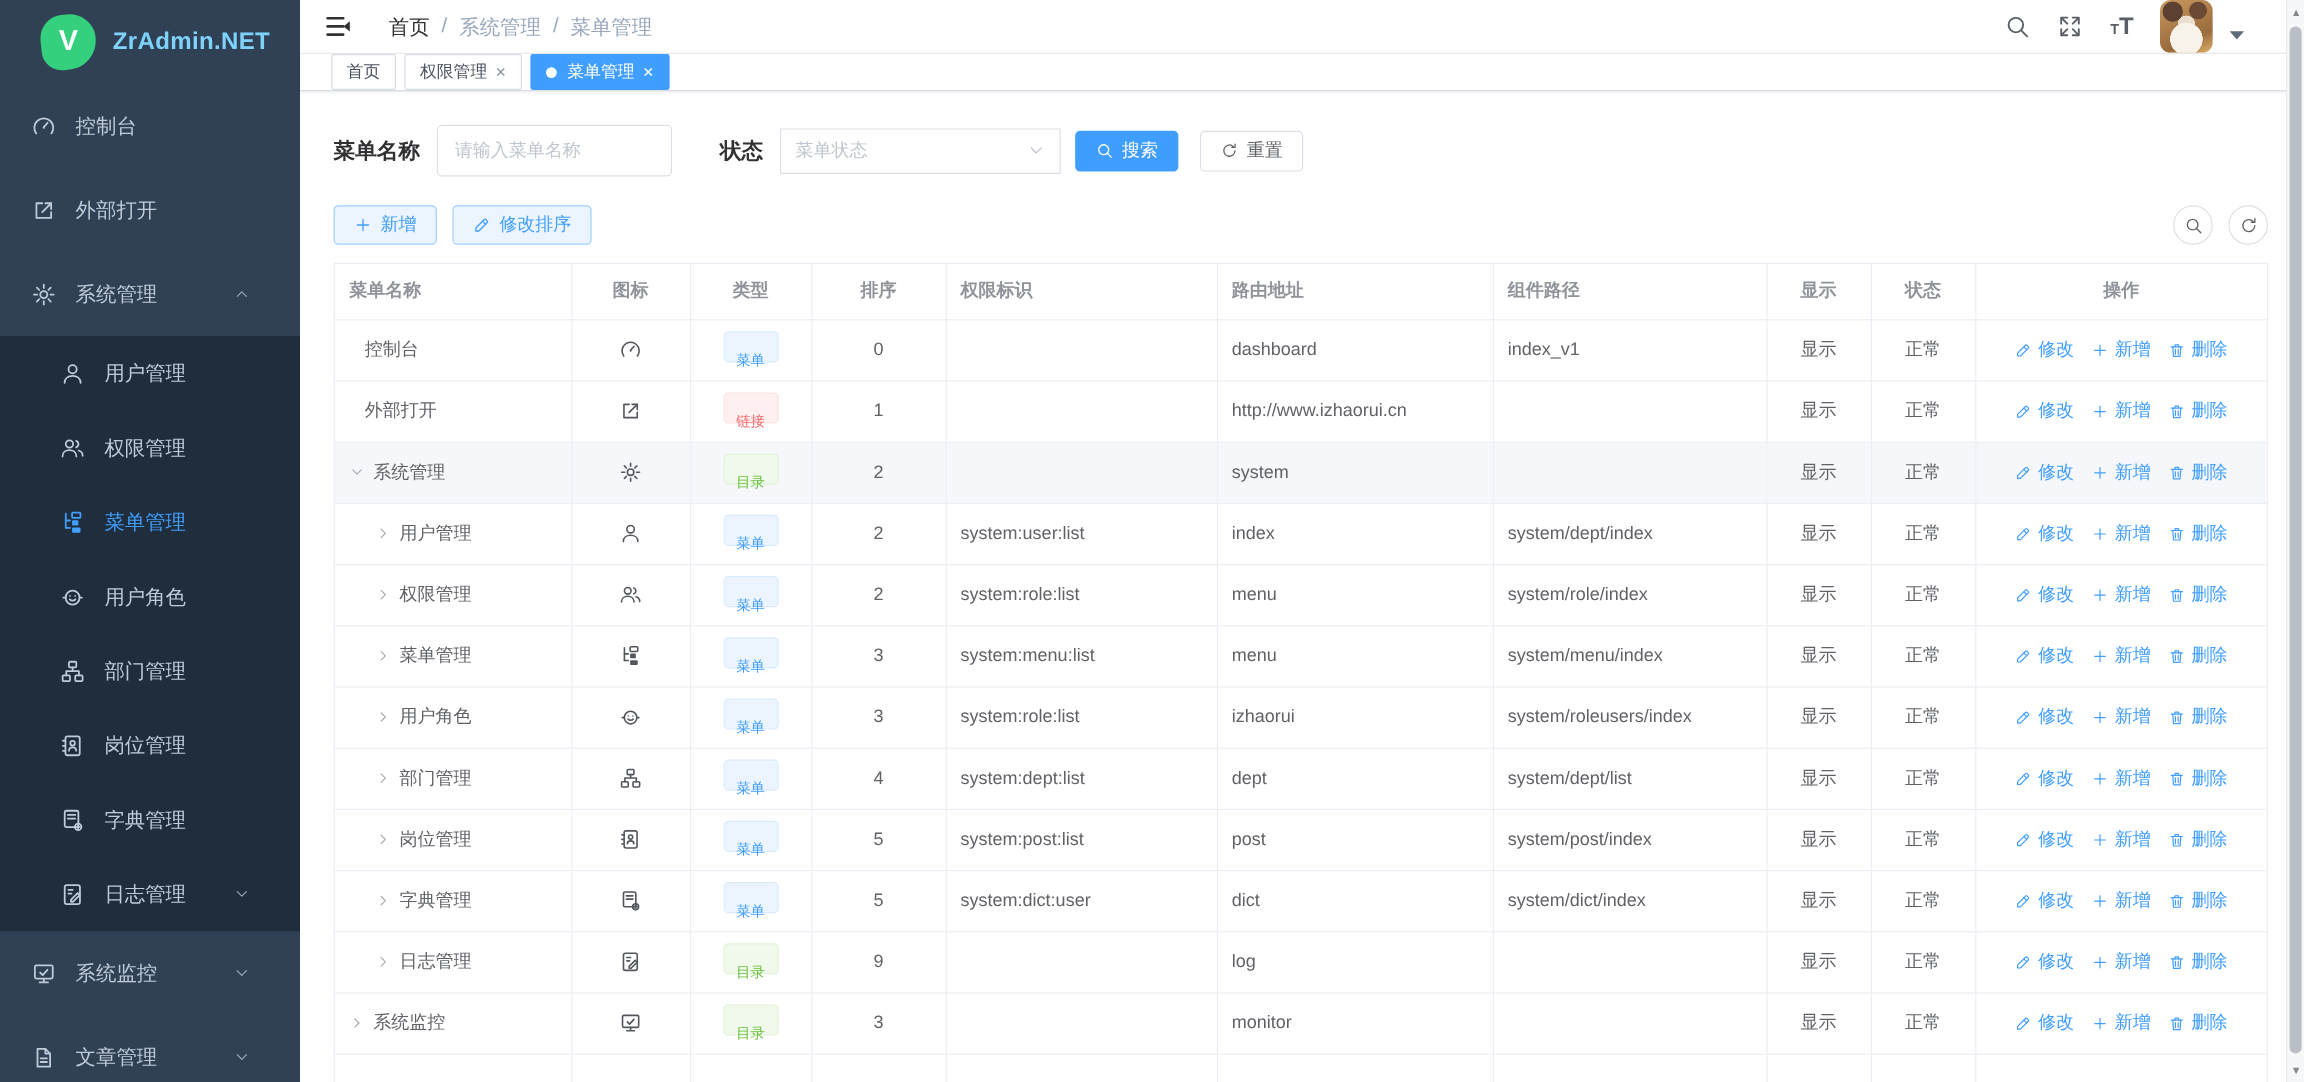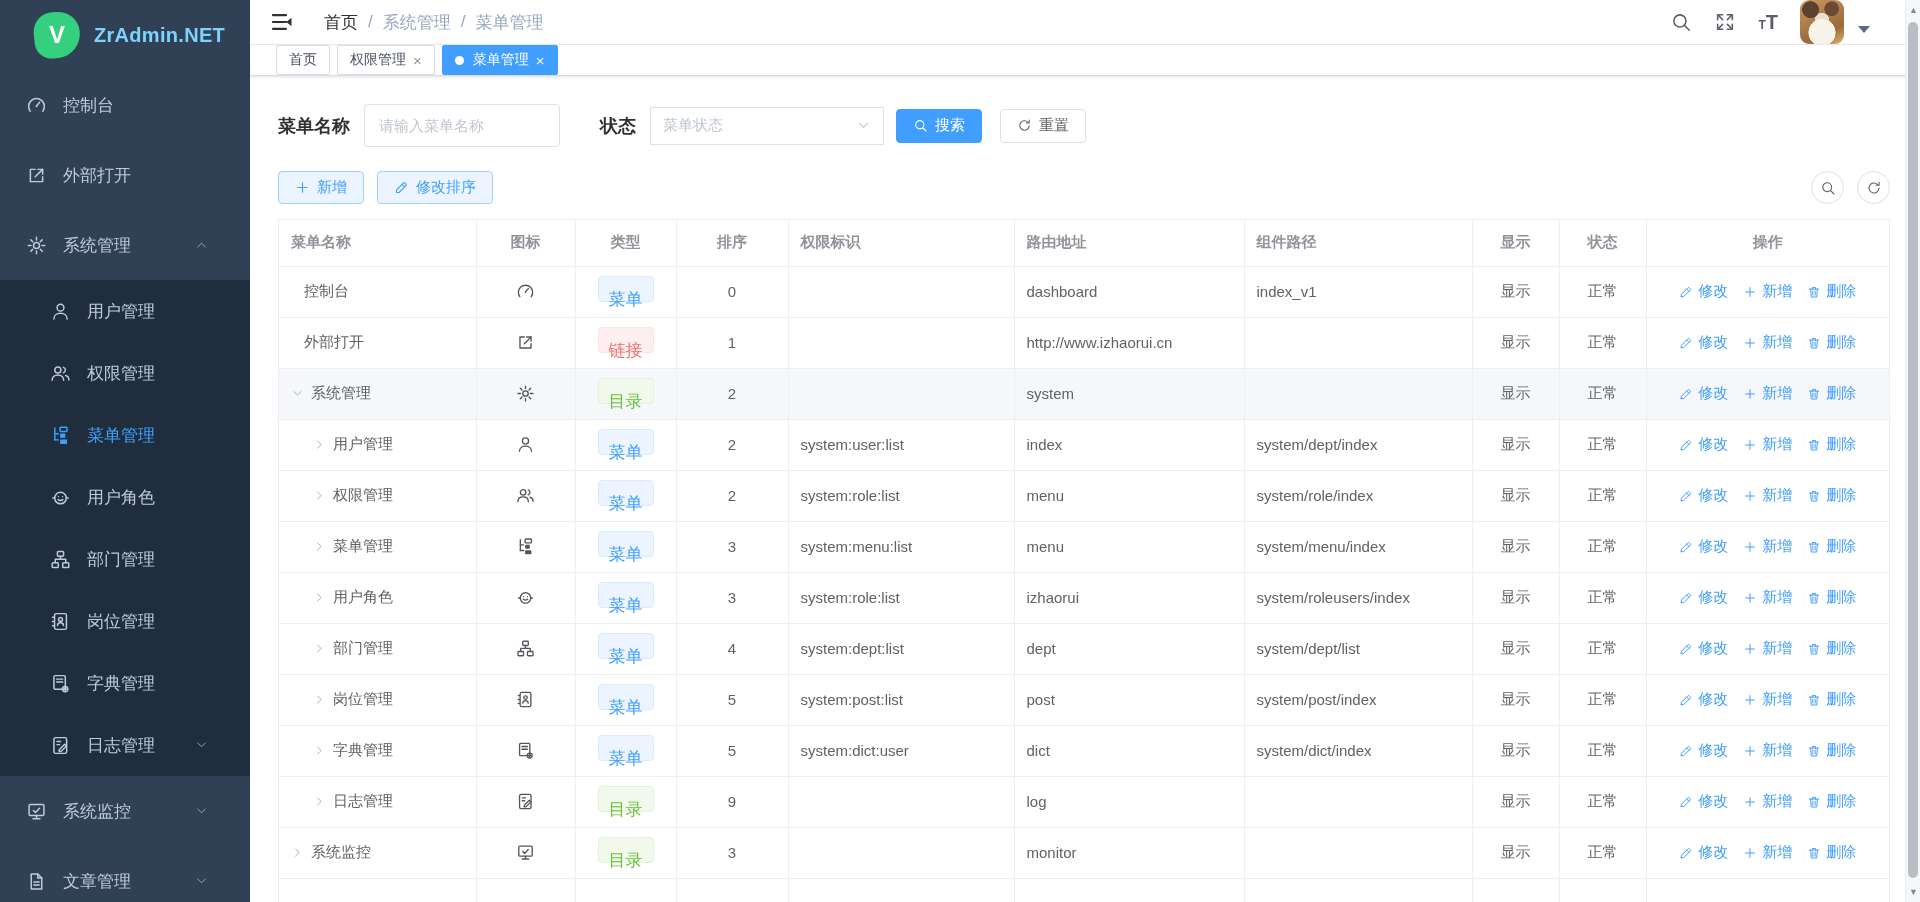--- a/index.html
+++ b/index.html
@@ -94,21 +94,21 @@
   th:last-child, td:last-child { border-right:none; }
   th { height:46px; color:#909399; font-weight:bold; text-align:left; background:#fff; }
   td { height:51px; color:#606266; }
   .ta-c { text-align:center; }
   tr.row-hl td { background:#f5f7fa; }
   .name-cell { display:flex; align-items:center; }
   .tree-arrow { width:13px; height:13px; color:#a3a7ad; margin-right:7px; flex:0 0 13px; cursor:pointer; }
   .no-arrow { width:0; margin-right:0; }
   .lvl1 { padding-left:22px; }
   .cell-icon { width:19px; height:19px; color:#53565c; }
-  .tag { display:inline-block; height:26px; line-height:24px; padding:11px 10px; font-size:17px;
+  .tag { display:inline-block; height:26px; line-height:24px; padding:11px 10px; font-size:12px;
     border-radius:4px; border:1px solid transparent; }
   .tag-blue  { color:#409eff; background:#ecf5ff; border-color:#d9ecff; }
   .tag-red   { color:#f56c6c; background:#fef0f0; border-color:#fde2e2; }
   .tag-green { color:#67c23a; background:#f0f9eb; border-color:#e1f3d8; }
   .ops { display:flex; align-items:center; justify-content:center; gap:15px; }
   .op-link { color:#409eff; display:inline-flex; align-items:center; gap:5px; cursor:pointer; font-size:15px; }
   .op-link .ic { width:14px; height:14px; }
 
   
   .pg-scroll { position:absolute; right:0; top:0; width:15px; height:902px; background:#f6f7f8;

